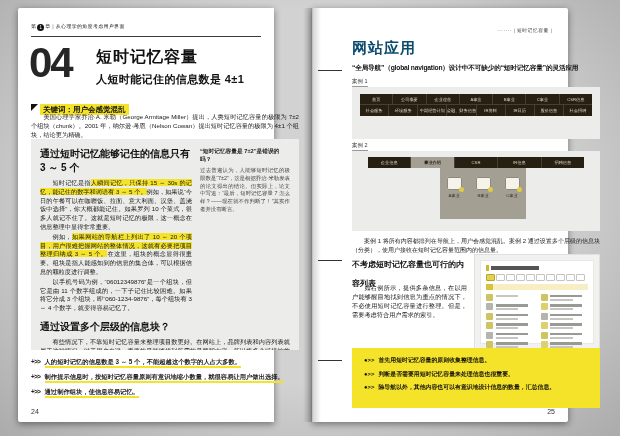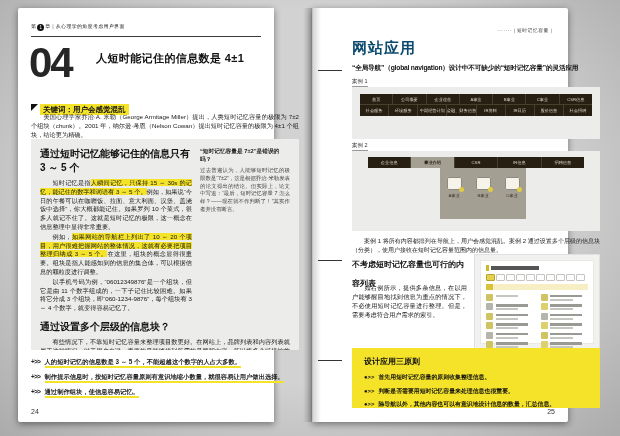--- a/index.html
+++ b/index.html
@@ -98,20 +98,21 @@
 
 <div class="desk">
 
   <div class="page page-left">
     <div class="ph">
       <span>第</span><span class="chapnum">1</span><span>章｜从心理学的角度考虑用户界面</span>
     </div>
     <div class="rule"></div>
     <div class="secnum">04</div>
     <div class="title-block">
+      <div class="l-title">短时记忆容量</div>
       <div class="l-subtitle">人短时能记住的信息数是 4±1</div>
     </div>
     <div class="keyword-row">
       <span class="kw-tri"></span><span class="kw">关键词：用户会感觉混乱</span>
     </div>
     <p class="intro">美国心理学家乔治·A. 米勒（George Armitage Miller）提出，人类短时记忆容量的极限为 7±2 个组块（chunk）。2001 年，纳尔逊·考恩（Nelson Cowan）提出短时记忆容量的极限为 4±1 个组块，结论更为精确。</p>
 
     <div class="graybox">
       <div class="gb-cols">
         <div class="gb-main">
@@ -299,21 +300,20 @@
                 <span class="bp-l1" style="display:block"></span>
                 <span class="bp-l2" style="display:block"></span>
               </span>
             </div>
         </div>
       </div>
     </div>
 
     <div class="dash dash3"></div>
     <div class="principles">
-      <div class="pr-title">设计应用三原则</div>
       <div class="pr-item"><span class="pr-m">●&gt;&gt;</span><span>首先用短时记忆容量的原则收集整理信息。</span></div>
       <div class="pr-item"><span class="pr-m">●&gt;&gt;</span><span>判断是否需要用短时记忆容量来处理信息也很重要。</span></div>
       <div class="pr-item"><span class="pr-m">●&gt;&gt;</span><span>除导航以外，其他内容也可以有意识地设计信息的数量，汇总信息。</span></div>
     </div>
     <div class="pageno pn-right">25</div>
   </div>
 
   <div class="seam"></div>
 </div>
 

